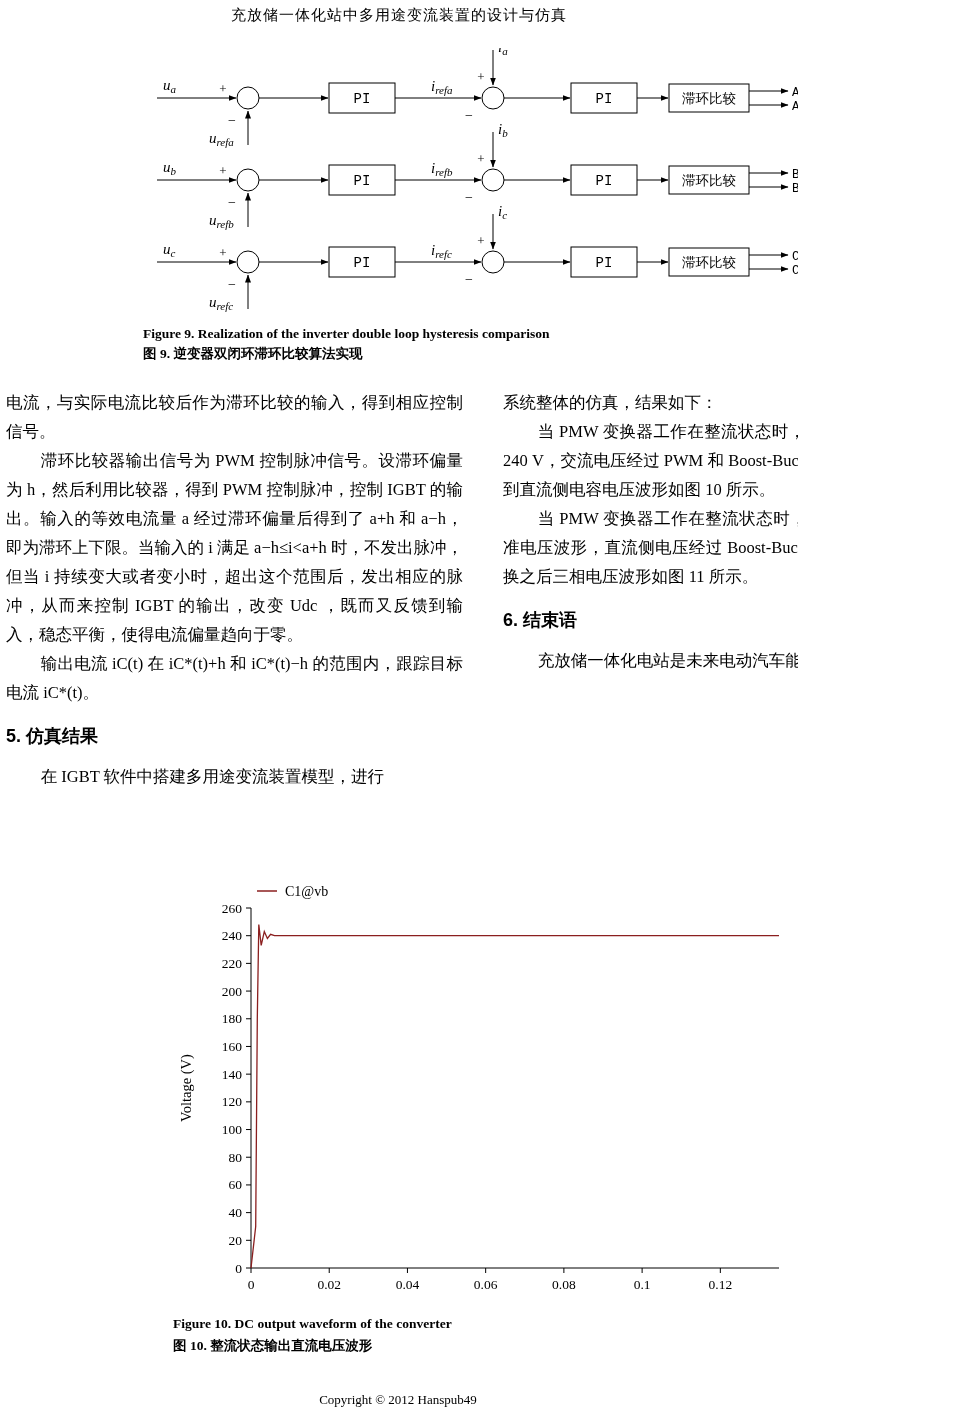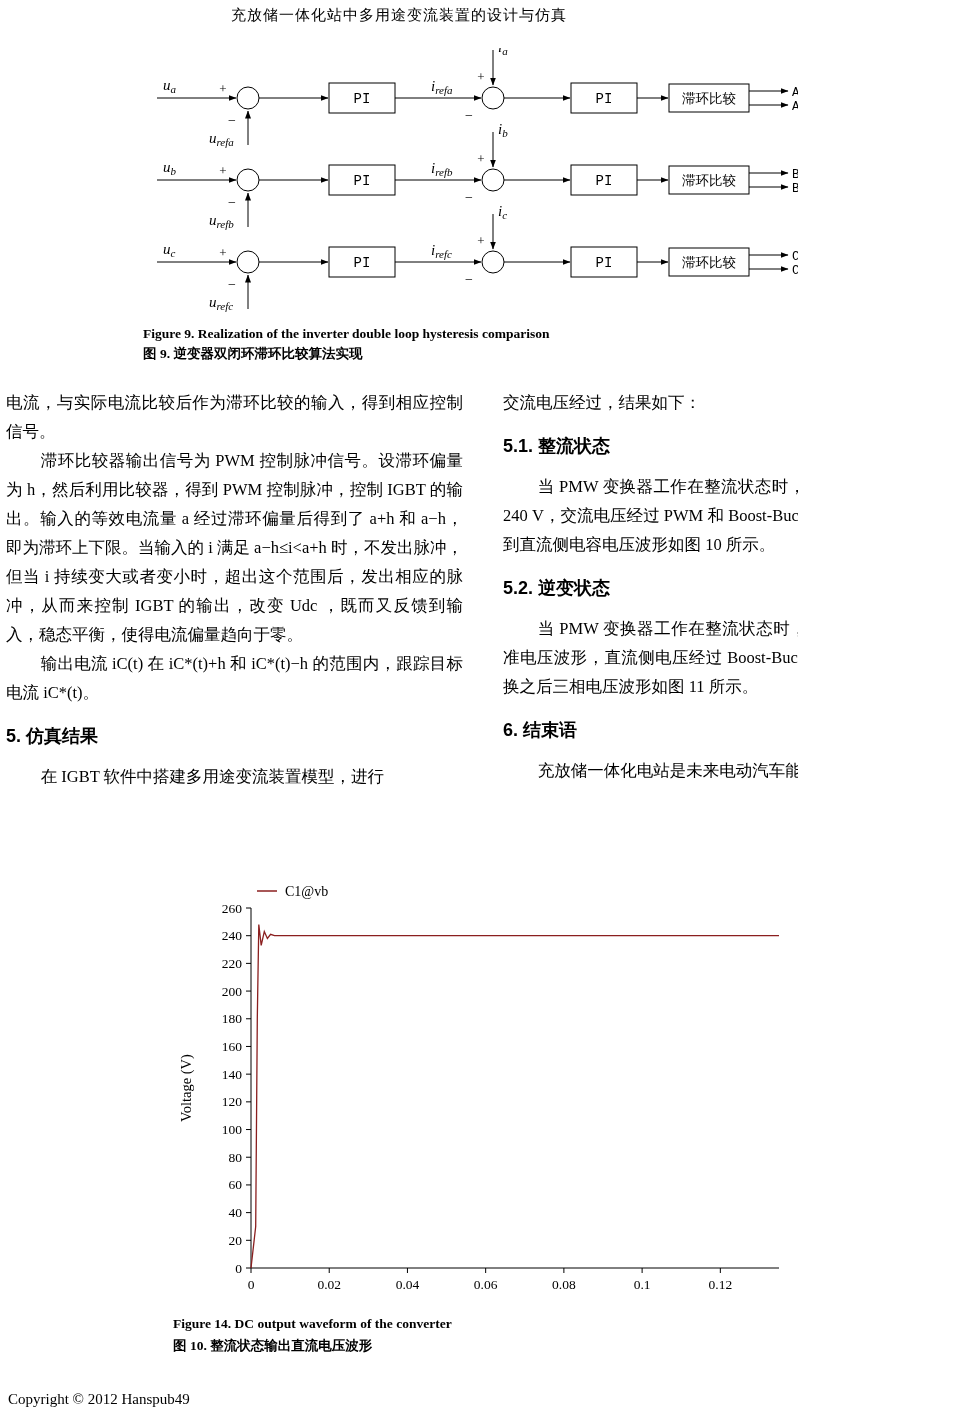--- a/index.html
+++ b/index.html
@@ -12,21 +12,21 @@
   .figcap{text-align:left;font-weight:bold;font-size:13.5px;line-height:20px;}
   .columns{position:absolute;top:388px;left:6px;right:6px;display:flex;gap:40px;}
   .col{flex:0 0 457px;width:457px;font-size:16.5px;line-height:29px;text-align:justify;}
   .col p{margin:0;text-indent:2.1em;}
   .col p.noindent{text-indent:0;}
   .col h2{font-family:"Liberation Sans",sans-serif;font-size:18px;font-weight:bold;
         margin:15px 0 11px;text-indent:0;text-align:left;}
   .fig10{position:absolute;top:878px;left:173px;width:620px;}
   .fig10 .figcap{margin-top:2px;}
   .footer{position:absolute;left:8px;right:10px;bottom:6px;display:flex;
-        justify-content:flex-start;font-size:15px;}
+        justify-content:center;font-size:13px;}
 </style>
 </head>
 <body>
 
 <div class="page">
 
   <div class="header-title">充放储一体化站中多用途变流装置的设计与仿真</div>
 
   <div class="fig9">
     <svg id="fig9svg" width="680" height="276" viewBox="0 0 680 276">
@@ -129,24 +129,22 @@
 
   <div class="columns">
     <div class="col">
       <p class="noindent">电流，与实际电流比较后作为滞环比较的输入，得到相应控制信号。</p>
       <p>滞环比较器输出信号为 PWM 控制脉冲信号。设滞环偏量为 h，然后利用比较器，得到 PWM 控制脉冲，控制 IGBT 的输出。输入的等效电流量 a 经过滞环偏量后得到了 a+h 和 a−h，即为滞环上下限。当输入的 i 满足 a−h≤i&lt;a+h 时，不发出脉冲，但当 i 持续变大或者变小时，超出这个范围后，发出相应的脉冲，从而来控制 IGBT 的输出，改变 Udc ，既而又反馈到输入，稳态平衡，使得电流偏量趋向于零。</p>
       <p>输出电流 iC(t) 在 iC*(t)+h 和 iC*(t)−h 的范围内，跟踪目标电流 iC*(t)。</p>
       <h2>5. 仿真结果</h2>
       <p>在 IGBT 软件中搭建多用途变流装置模型，进行</p>
     </div>
     <div class="col">
-      <p class="noindent">交流电压经过，结果如下：</p>
-      <h2>5.1. 整流状态</h2>
+      <p class="noindent">系统整体的仿真，结果如下：</p>
       <p>当 PMW 变换器工作在整流状态时，设定参考电压 Vch 为 240 V，交流电压经过 PWM 和 Boost-Buck 电路两级变换之后得到直流侧电容电压波形如图 10 所示。</p>
-      <h2>5.2. 逆变状态</h2>
       <p>当 PMW 变换器工作在整流状态时，设定参考电压各相标准电压波形，直流侧电压经过 Boost-Buck 电路和 PWM 两级变换之后三相电压波形如图 11 所示。</p>
       <h2>6. 结束语</h2>
       <p>充放储一体化电站是未来电动汽车能源供给</p>
     </div>
   </div>
 
   <div class="fig10">
     <div id="chart"><svg width="620" height="430" viewBox="0 0 620 430">
           <line x1="78" y1="30" x2="78" y2="390" stroke="#000" stroke-width="1"></line>
           <line x1="78" y1="390" x2="606" y2="390" stroke="#000" stroke-width="1"></line>
@@ -190,21 +188,21 @@
           <text x="390.88888888888886" y="411" fill="#000" font-size="13.5" text-anchor="middle" font-family="'Liberation Serif',serif">0.08</text>
           <line x1="469.1111111111111" y1="390" x2="469.1111111111111" y2="395" stroke="#000" stroke-width="1"></line>
           <text x="469.1111111111111" y="411" fill="#000" font-size="13.5" text-anchor="middle" font-family="'Liberation Serif',serif">0.1</text>
           <line x1="547.3333333333333" y1="390" x2="547.3333333333333" y2="395" stroke="#000" stroke-width="1"></line>
           <text x="547.3333333333333" y="411" fill="#000" font-size="13.5" text-anchor="middle" font-family="'Liberation Serif',serif">0.12</text>
           <text x="0" y="0" fill="#000" font-size="14.5" text-anchor="middle" font-family="'Liberation Serif',serif" transform="translate(18 210) rotate(-90)">Voltage (V)</text>
           <line x1="84" y1="13" x2="104" y2="13" stroke="#8b1f1f" stroke-width="1.5"></line>
           <text x="112" y="17.5" fill="#000" font-size="14" text-anchor="start" font-family="'Liberation Serif',serif">C1@vb</text>
           <polyline points="78.0,390.0 82.7,348.5 84.3,140.8 85.8,46.6 88.2,67.4 91.3,53.5 94.4,60.5 97.6,56.3 101.5,57.7 606.0,57.7" fill="none" stroke="#8b1f1f" stroke-width="1.3"></polyline>
         </svg></div>
-    <div class="figcap">Figure 14. DC output waveform of the converter</div>
+    <div class="figcap">Figure 10. DC output waveform of the converter</div>
     <div class="figcap">图 10.  整流状态输出直流电压波形</div>
   </div>
 
   <div class="footer">
     <span>Copyright © 2012 Hanspub</span>
     <span>49</span>
   </div>
 
 </div>
 

